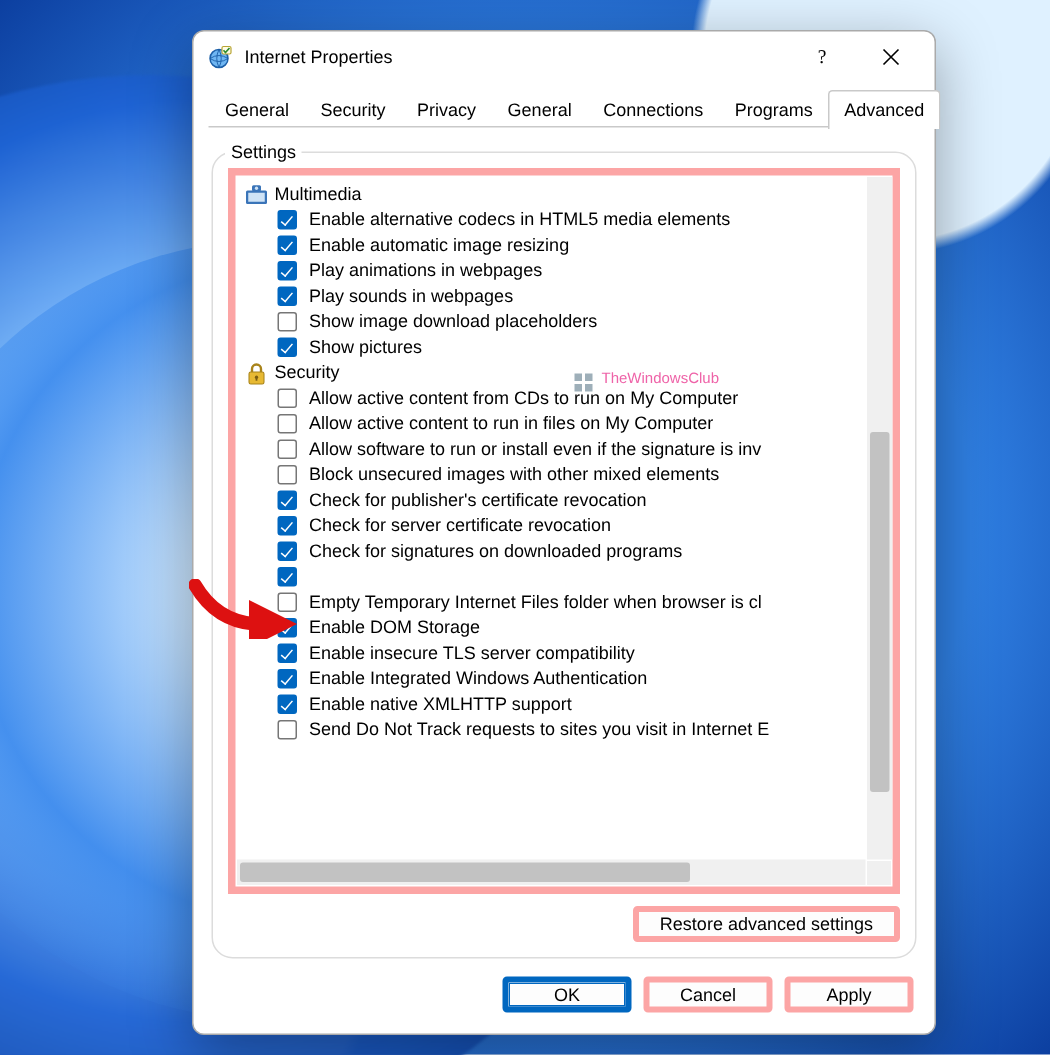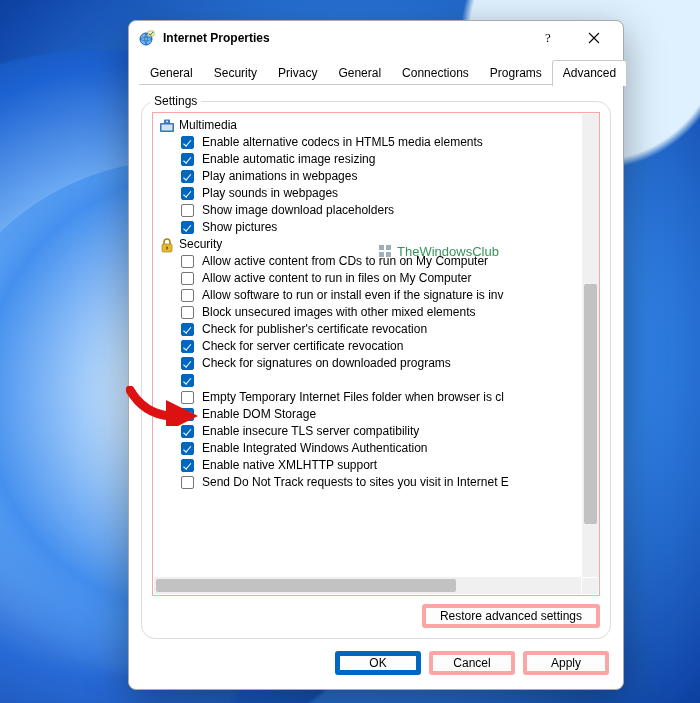--- a/index.html
+++ b/index.html
@@ -31,21 +31,21 @@
     position:absolute;left:128px;top:20px;width:494px;height:668px;
     background:#fff;border:1px solid #aaa;border-radius:8px;
     box-shadow:0 12px 40px rgba(0,0,0,.35);
     display:flex;flex-direction:column;
   }
   .titlebar{
     display:flex;align-items:center;height:34px;padding:0 6px 0 10px;flex:0 0 auto;
   }
   .titlebar .icon{width:16px;height:16px;margin-right:8px;position:relative;}
   .titlebar .icon svg{display:block;}
-  .titlebar .title{font-size:12px;color:#000;font-weight:bold;}
+  .titlebar .title{font-size:12px;color:#000;}
   .titlebar .spacer{flex:1;}
   .titlebar .help-btn,.titlebar .close-btn{
     width:46px;height:30px;display:flex;align-items:center;justify-content:center;
     font-size:13px;color:#000;border-radius:4px;
   }
   .titlebar .help-btn{font-family:"Segoe UI";}
   .titlebar .close-btn svg{display:block;}
 
   
   .tabs{
@@ -69,21 +69,21 @@
   .fieldset{
     border:1px solid #dcdcdc;border-radius:14px;padding:10px 10px 10px 10px;margin-top:6px;
     position:relative;flex:1;display:flex;flex-direction:column;min-height:0;
   }
   .fieldset .legend{
     position:absolute;top:-8px;left:8px;background:#fff;padding:0 4px;font-size:12px;color:#000;
   }
 
   
   .listwrap{
-    flex:1;border:1px solid #fca5a5;background:#fff;position:relative;min-height:0;
+    flex:1;border:5px solid #fca5a5;background:#fff;position:relative;min-height:0;
     overflow:hidden;
   }
   .listinner{
     position:absolute;inset:0;overflow:hidden;
   }
   .list{
     padding:4px 2px 4px 6px;font-size:12px;line-height:17px;white-space:nowrap;
     width:520px; 
   }
   .group-row{display:flex;align-items:center;height:17px;}
@@ -114,22 +114,22 @@
   }
   .hscroll .thumb{
     position:absolute;top:2px;bottom:2px;left:2px;width:300px;background:#c2c2c2;border-radius:2px;
   }
   .corner{
     position:absolute;right:1px;bottom:1px;width:16px;height:16px;background:#f0f0f0;
   }
 
   
   .watermark{
-    position:absolute;left:224px;top:130px;display:flex;align-items:center;gap:4px;
-    color:#15803d;font-size:13px;opacity:.85;pointer-events:none;
+    position:absolute;left:224px;top:130px;display:flex;align-items:flex-start;gap:4px;
+    color:#ec4899;font-size:10px;opacity:.85;pointer-events:none;
   }
   .watermark svg{display:block;}
 
   
   .restore-row{display:flex;justify-content:flex-end;margin-top:8px;}
   .btn{
     height:24px;padding:0 14px;font-size:12px;background:#fdfdfd;border:4px solid #fca5a5;border-radius:3px;
     color:#000;display:inline-flex;align-items:center;justify-content:center;min-width:72px;box-sizing:border-box;
   }
   .btn.primary{border-color:#0067c0;box-shadow:inset 0 0 0 1px #0067c0;margin-left:12px;}

